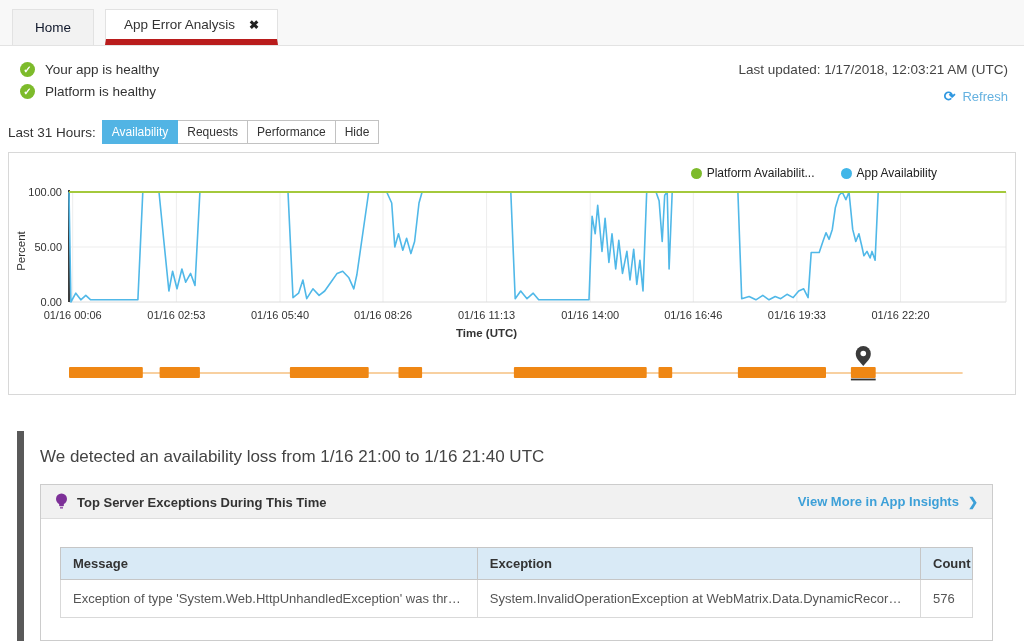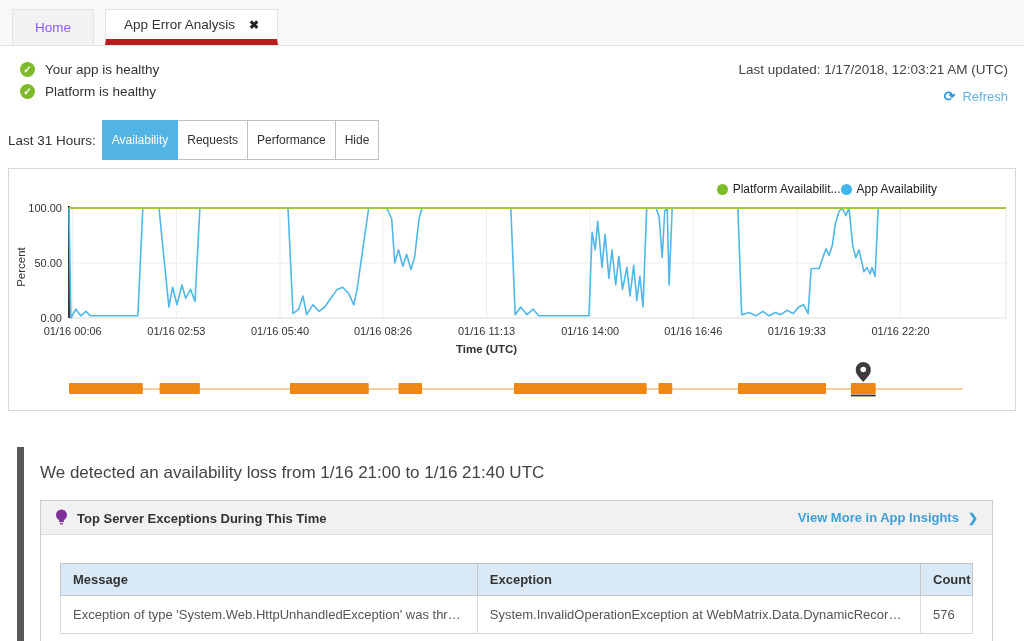--- a/index.html
+++ b/index.html
@@ -4,42 +4,42 @@
 <style>
   html,body{margin:0;padding:0;}
   body{
     width:1024px;height:641px;overflow:hidden;background:#fff;
     font-family:"Liberation Sans",sans-serif;color:#333;position:relative;
   }
   
   .tabstrip{height:46px;background:#f8f8f8;border-bottom:1px solid #e3e3e3;
     display:flex;align-items:flex-end;padding-left:12px;box-sizing:border-box;}
   .tab{height:36px;display:flex;align-items:center;gap:14px;padding:0 22px;
-    font-size:13.5px;color:#8b5cf6;background:#f2f2f2;border:1px solid #e2e2e2;
+    font-size:13.5px;color:#0f172a;background:#f2f2f2;border:1px solid #e2e2e2;
     border-bottom:none;margin-right:11px;cursor:pointer;box-sizing:border-box;}
   .tab.active{background:#fff;color:#333;border-bottom:6px solid #b91c1c;padding:0 18px;}
   .tab-close{font-size:12px;font-weight:bold;color:#222;}
   
   .status-bar{display:flex;justify-content:space-between;padding:16px 16px 0 20px;}
   .health-item{display:flex;align-items:center;gap:10px;font-size:13.5px;color:#333;margin-bottom:7px;}
   .check-icon{width:15px;height:15px;border-radius:50%;background:#7dbb2b;color:#fff;
     font-size:10px;font-weight:bold;display:flex;align-items:center;justify-content:center;flex:0 0 15px;}
   .updated{font-size:13.5px;color:#444;text-align:right;}
   .refresh{margin-top:11px;font-size:13px;color:#64b1e0;display:flex;gap:7px;
     justify-content:flex-end;align-items:center;cursor:pointer;}
   .refresh-icon{color:#2f97e0;font-weight:bold;font-size:14px;}
   
   .filter-row{display:flex;align-items:center;padding:14px 0 0 8px;font-size:13.5px;color:#333;}
   .btn-group{display:flex;margin-left:7px;}
-  .fbtn{font-size:12px;padding:12px 9px;background:#fff;border:1px solid #c2c2c2;
+  .fbtn{font-size:12px;padding:4px 9px;background:#fff;border:1px solid #c2c2c2;
     color:#333;margin-left:-1px;cursor:pointer;font-family:inherit;}
   .fbtn.selected{background:#52b4e4;border-color:#52b4e4;color:#fff;position:relative;z-index:1;}
   
   .chart-card{margin:8px;border:1px solid #d8d8d8;background:#fff;padding-bottom:2px;}
-  .legend{display:flex;justify-content:flex-end;padding:13px 78px 0 0;
+  .legend{display:flex;justify-content:flex-end;gap:26px;padding:13px 78px 0 0;
     font-size:12px;color:#222;align-items:flex-start;}
   .legend-item{display:flex;align-items:center;}
   .dot{width:11px;height:11px;border-radius:50%;margin-right:5px;}
   svg{display:block;}
   .tick-label{font-size:11px;fill:#333;}
   .axis-title{font-size:11.5px;fill:#333;}
   
   .insight-section{margin:36px 0 0 17px;border-left:7px solid #595959;
     padding:2px 0 0 16px;min-height:216px;box-sizing:border-box;}
   .insight-heading{font-size:17px;color:#444;font-weight:400;margin:14px 0 17px;}

